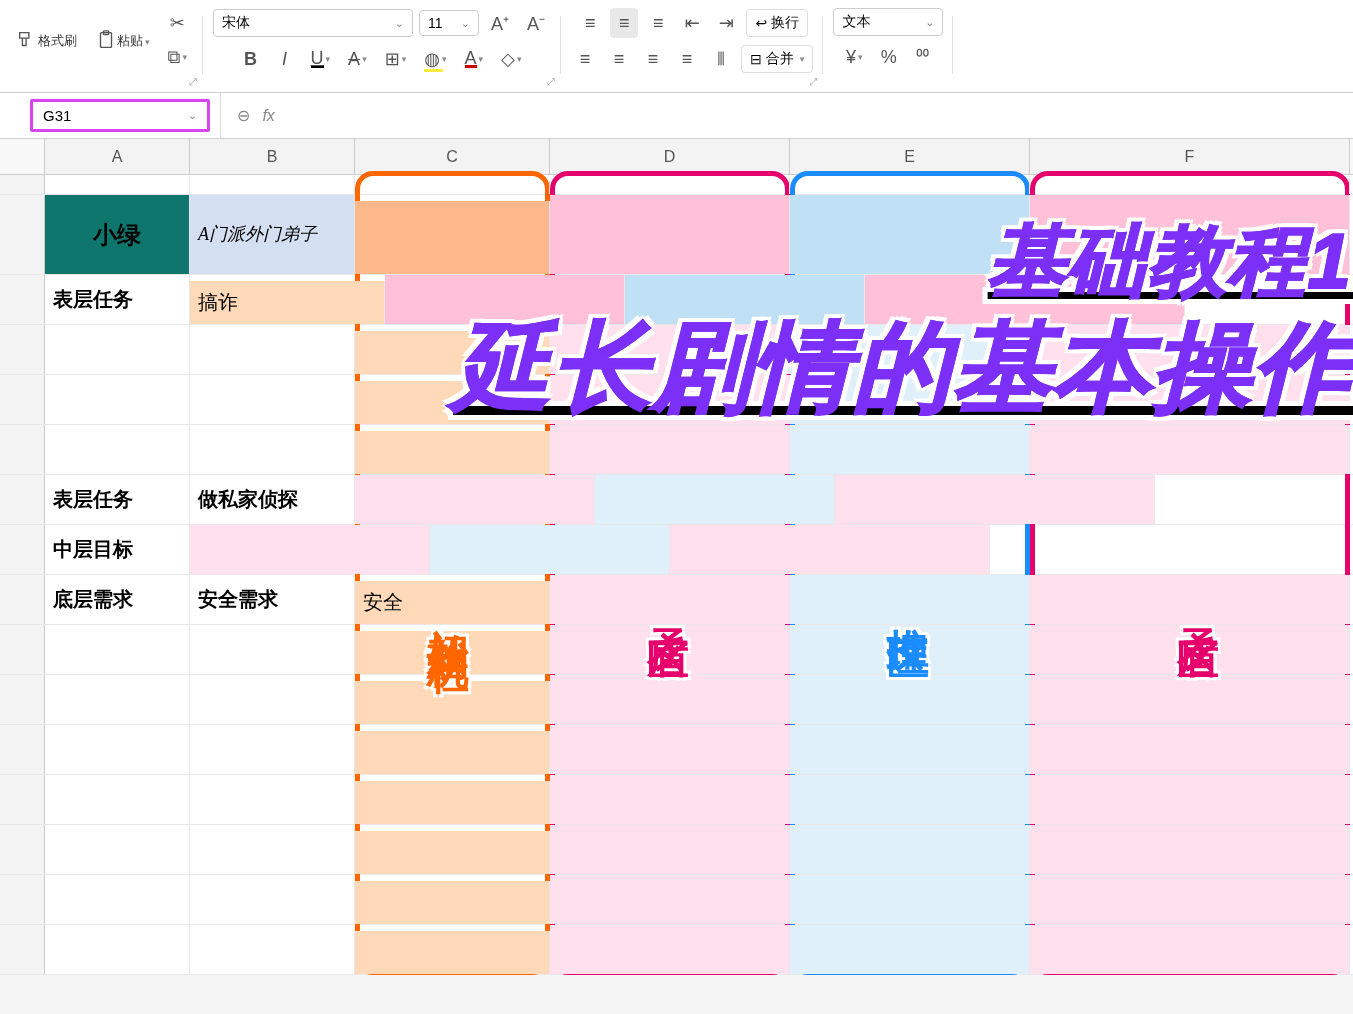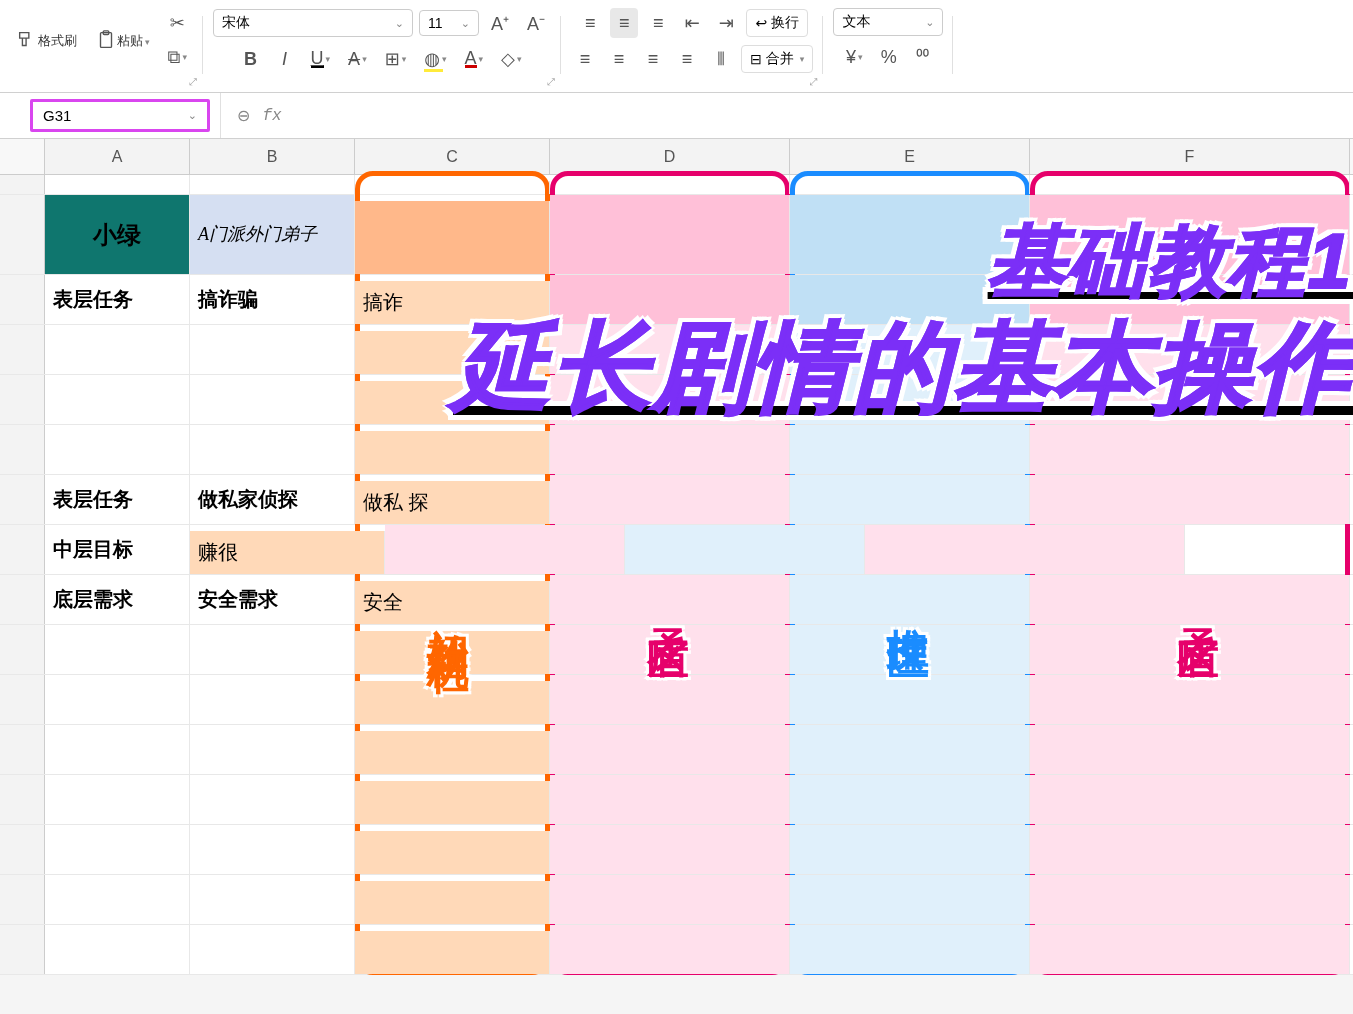--- a/index.html
+++ b/index.html
@@ -23,21 +23,21 @@
   .underline-color { border-bottom: 3px solid #000; padding-bottom:0; line-height: 14px;}
   .font-color { border-bottom: 3px solid #c00; padding-bottom:0; line-height:14px;}
   .fill-color { position:relative; }
   .fill-color::after { content:""; position:absolute; bottom:2px; left:6px; right:10px; height:3px; background:#ffeb3b; }
 
   
   .fx-row { display: flex; align-items: center; background: #fff; border-bottom: 1px solid #d0d0d0; height: 46px; }
   .name-box { width: 180px; border: 3px solid #d946ef; margin: 6px 10px 6px 30px; padding: 5px 10px; font-size: 15px; background: #fff; display:flex; align-items:center; justify-content:space-between; border-radius:2px; }
   .fx-area { flex:1; display:flex; align-items:center; gap:12px; padding-left:16px; border-left:1px solid #e0e0e0; height:100%; }
   .fx-ic { color:#888; font-size:16px; cursor:pointer; }
-  .fx-label { font-style: italic; color:#888; font-size:16px; font-family: Liberation Mono, monospace; }
+  .fx-label { font-style: italic; color:#888; font-size:16px; font-family: Liberation Sans, sans-serif; }
 
   
   .col-headers { display:flex; background:#f8f8f8; border-bottom:1px solid #ccc; height:36px; }
   .corner { width:45px; border-right:1px solid #ccc; }
   .ch { border-right:1px solid #ccc; text-align:center; line-height:36px; font-size:16px; color:#555; background:#f3f3f3; }
   .ch.A { width:145px; } .ch.B { width:165px; } .ch.C { width:195px; } .ch.D { width:240px; } .ch.E { width:240px; } .ch.F { width:320px; }
 
   
   .grid { position:relative; background:#fff; }
   .row { display:flex; border-bottom:1px solid #e8e8e8; height:50px; }
@@ -280,21 +280,20 @@
     <div class="cell B blue-head2">A门派外门弟子</div>
     <div class="cell C col-C-head"></div>
     <div class="cell D col-D-head"></div>
     <div class="cell E col-E-head"></div>
     <div class="cell F col-F-head"></div>
   </div>
 
   <div class="row">
     <div class="rn"></div>
     <div class="cell A bold">表层任务</div>
-    <div class="cell B bold">搞诈骗</div>
     <div class="cell C col-C-body">搞诈</div>
     <div class="cell D col-D-head"></div>
     <div class="cell E col-E-head"></div>
     <div class="cell F col-F-head"></div>
   </div>
 
   <div class="row">
     <div class="rn"></div>
     <div class="cell A"></div>
     <div class="cell B"></div>
@@ -319,29 +318,27 @@
     <div class="cell C col-C-body"></div>
     <div class="cell D col-D-body"></div>
     <div class="cell E col-E-body"></div>
     <div class="cell F col-F-body"></div>
   </div>
 
   <div class="row">
     <div class="rn"></div>
     <div class="cell A bold">表层任务</div>
     <div class="cell B bold">做私家侦探</div>
-    <div class="cell C col-C-body">做私  探</div>
     <div class="cell D col-D-body"></div>
     <div class="cell E col-E-body"></div>
     <div class="cell F col-F-body"></div>
   </div>
   <div class="row">
     <div class="rn"></div>
     <div class="cell A bold">中层目标</div>
-    <div class="cell C col-C-body">赚很</div>
     <div class="cell D col-D-body"></div>
     <div class="cell E col-E-body"></div>
     <div class="cell F col-F-body"></div>
   </div>
   <div class="row">
     <div class="rn"></div>
     <div class="cell A bold">底层需求</div>
     <div class="cell B bold">安全需求</div>
     <div class="cell C col-C-body">安全</div>
     <div class="cell D col-D-body"></div>

